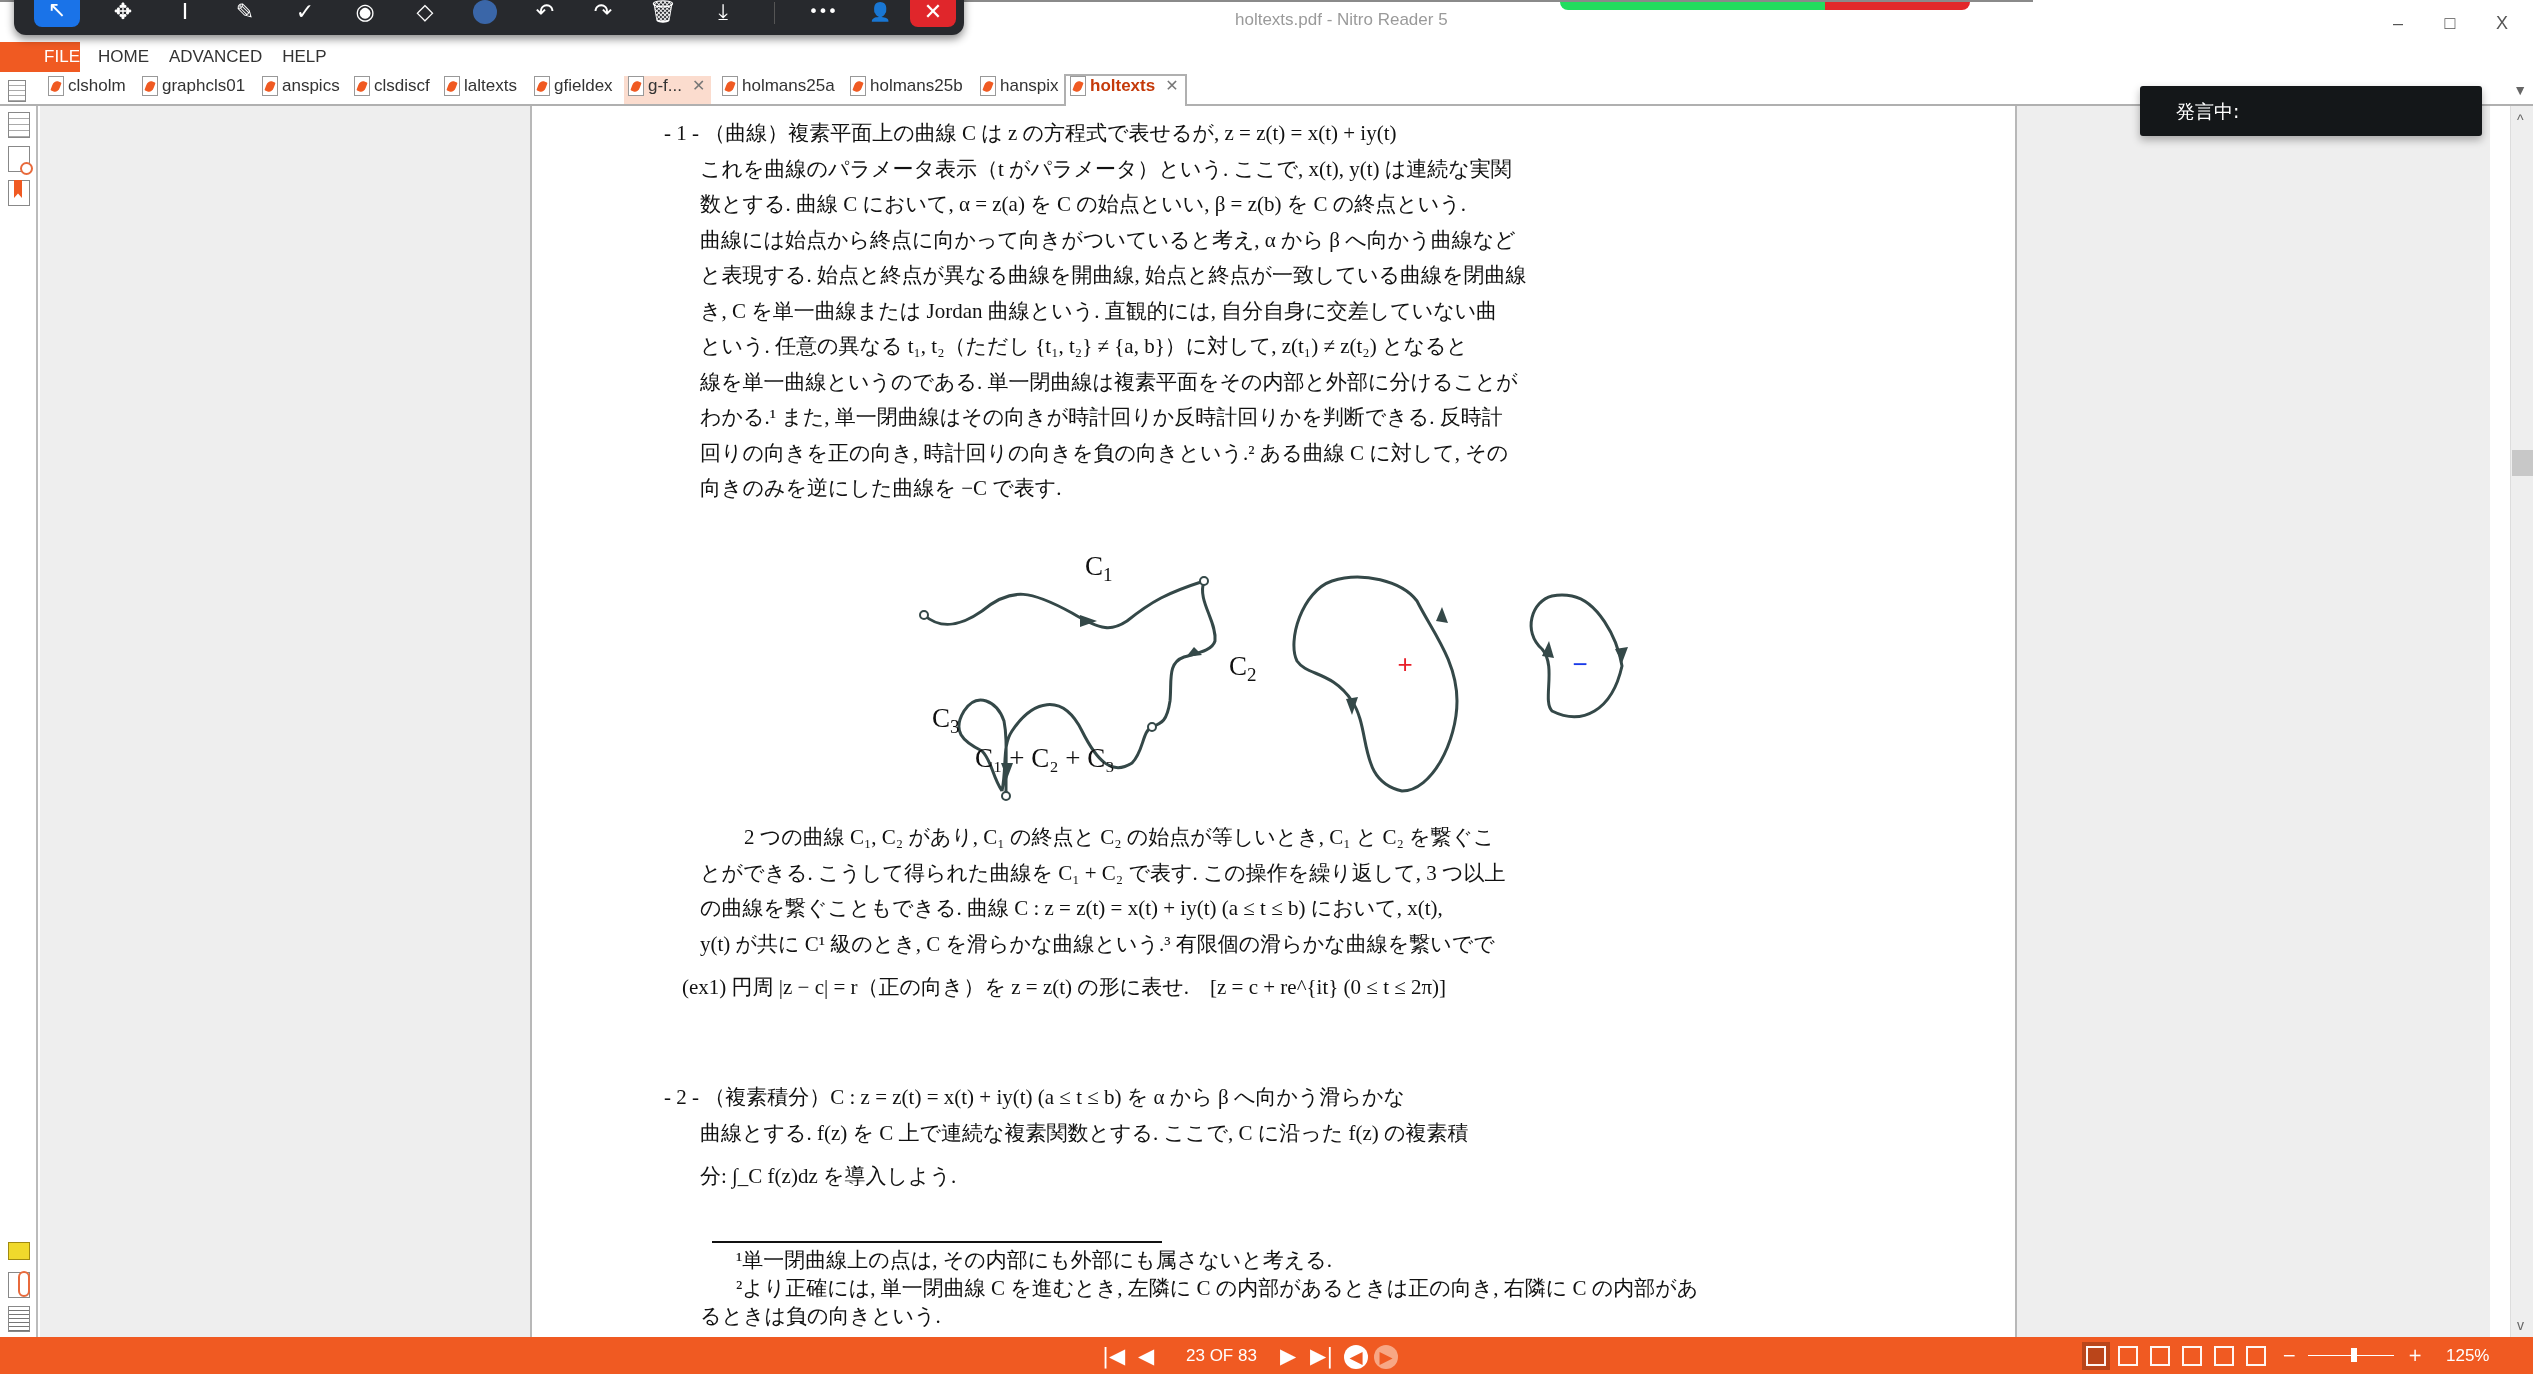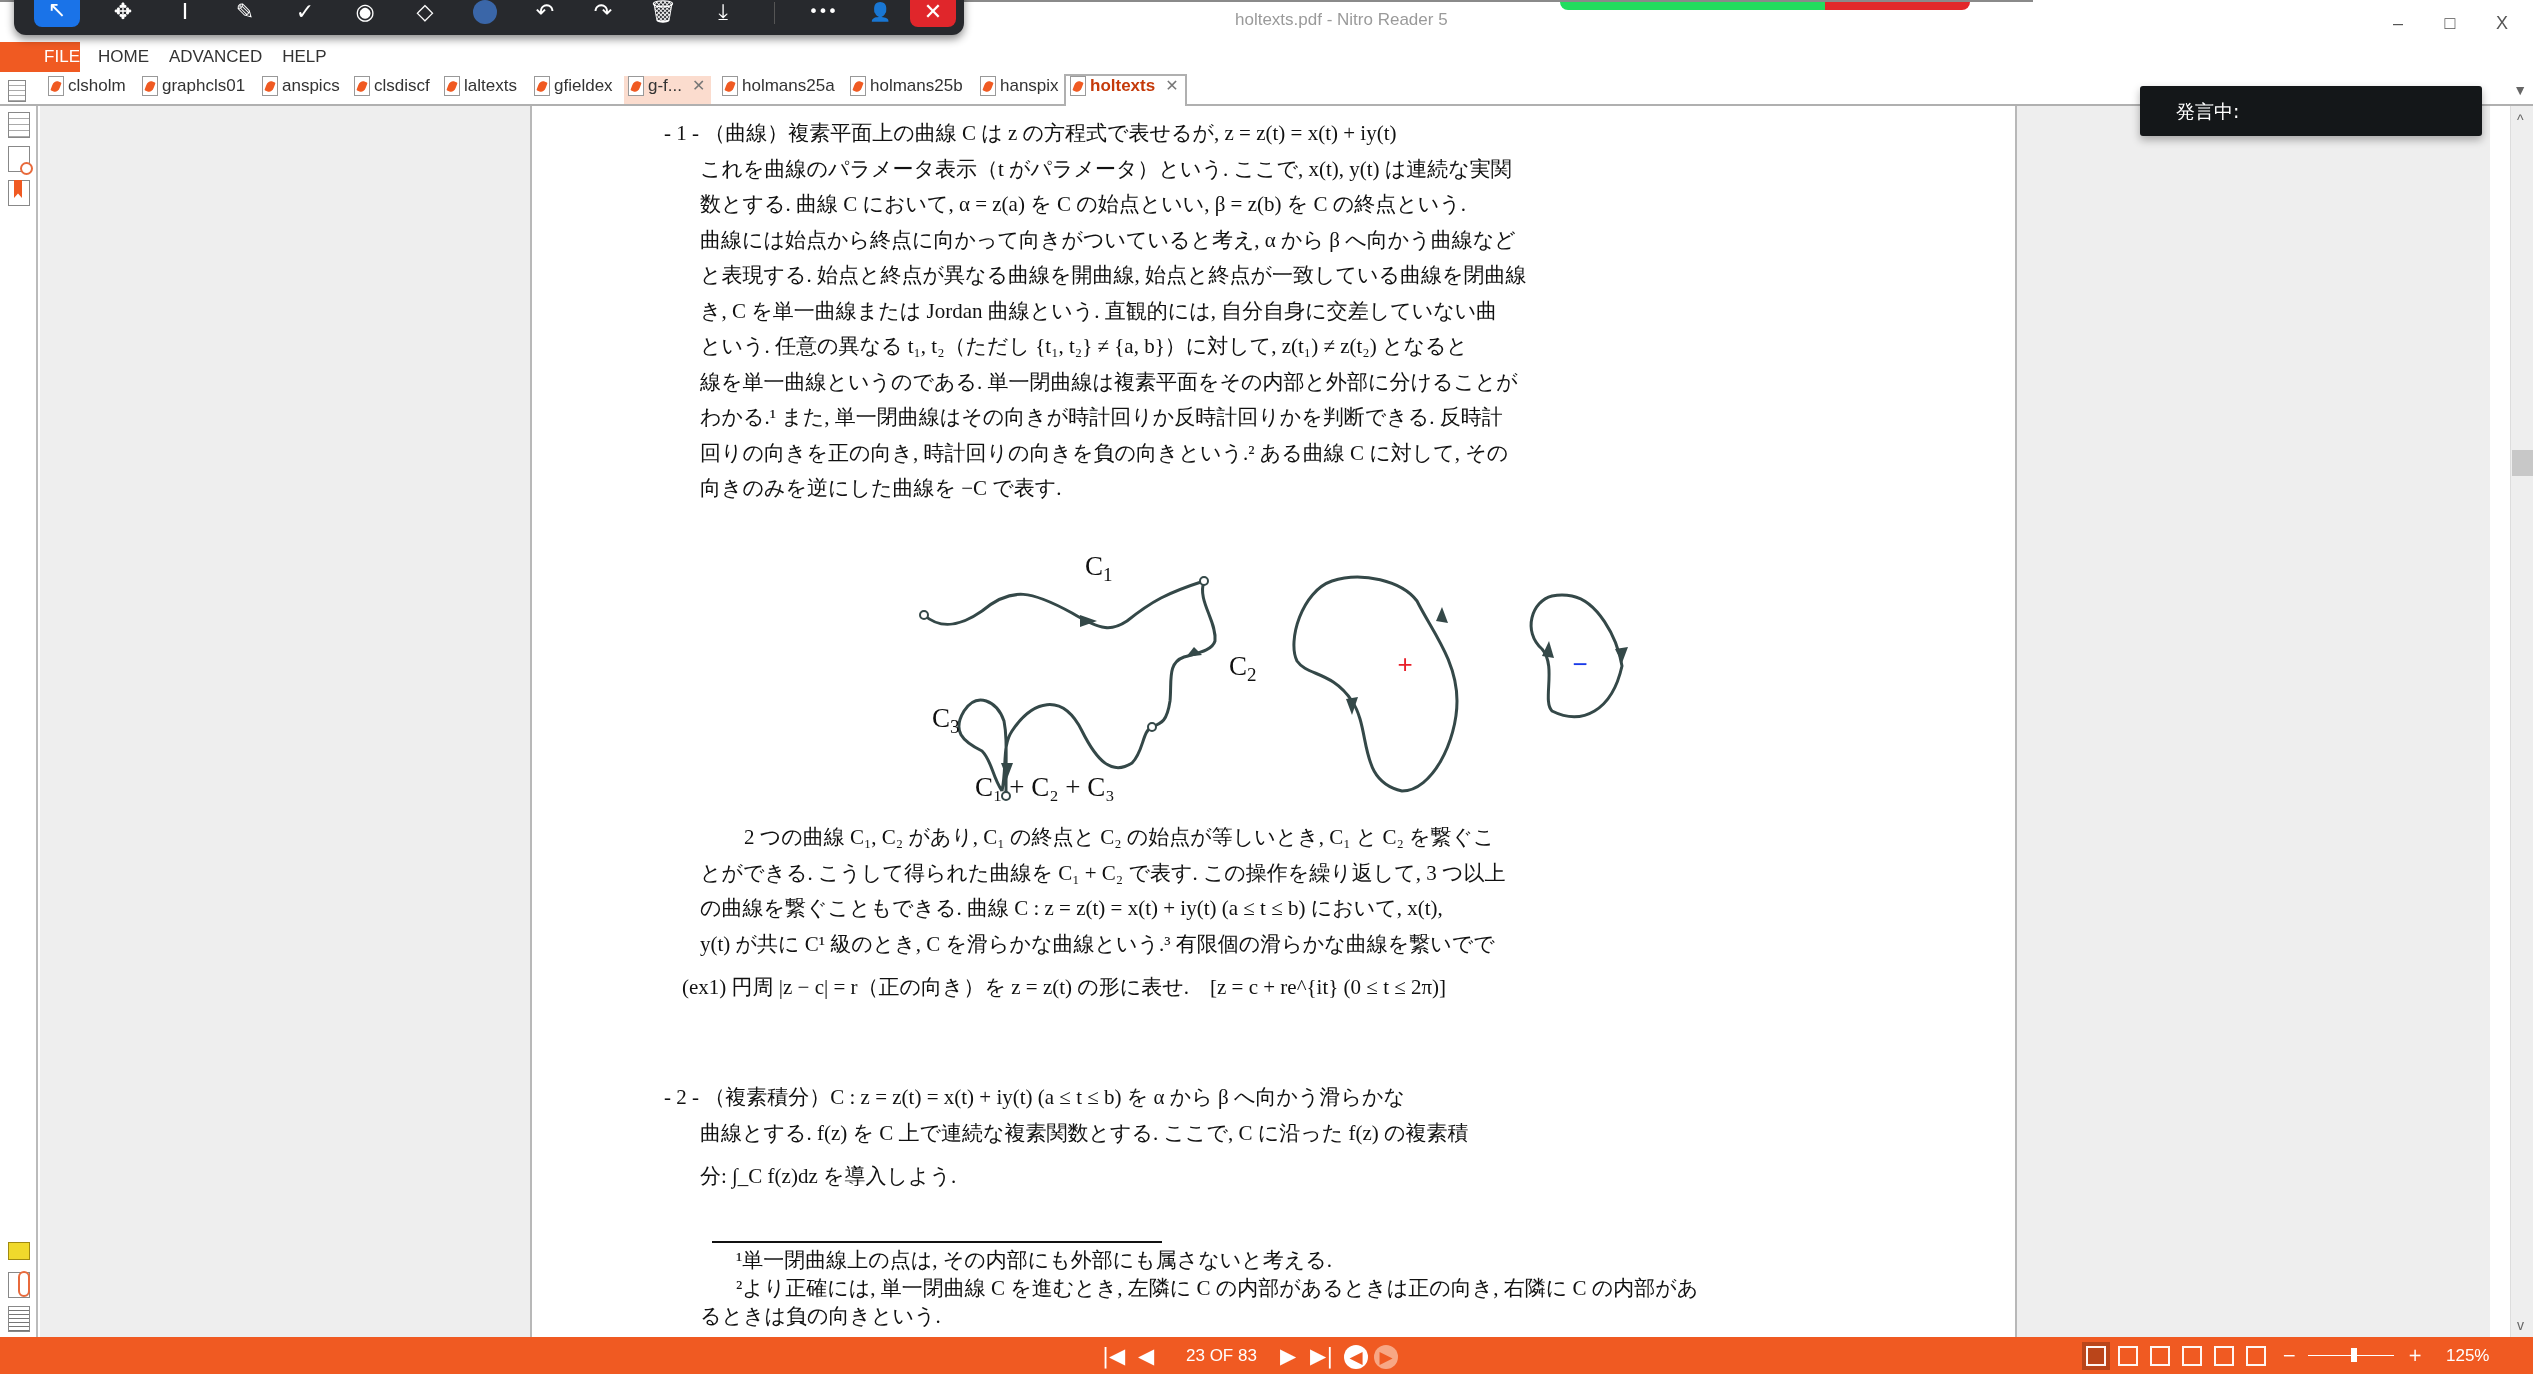--- a/index.html
+++ b/index.html
@@ -209,21 +209,21 @@
           <polygon points="524,70 530,56 536,72"></polygon>
           <polygon points="630,105 637,90 642,107"></polygon>
           <polygon points="703,98 710,112 716,96"></polygon>
         </g>
         <text x="493" y="122" font-size="26" fill="#e8202a" text-anchor="middle">+</text>
         <text x="668" y="122" font-size="26" fill="#1a3ae8" text-anchor="middle">−</text>
       </svg>
       <span class="fig-label" style="left:173px;top:0px"><span>C</span><sub>1</sub></span>
       <span class="fig-label" style="left:317px;top:100px"><span>C</span><sub>2</sub></span>
       <span class="fig-label" style="left:20px;top:152px"><span>C</span><sub>3</sub></span>
-      <span class="fig-label" style="left:63px;top:221px">C₁ + C₂ + C₃</span>
+      <span class="fig-label" style="left:63px;top:192px">C₁ + C₂ + C₃</span>
     </div>
 
     <div class="page-text" style="top:714px">
       <p class="p-indent" style="text-indent:44px">2 つの曲線 C₁, C₂ があり, C₁ の終点と C₂ の始点が等しいとき, C₁ と C₂ を繋ぐこ</p>
       <p class="p-indent">とができる. こうして得られた曲線を C₁ + C₂ で表す. この操作を繰り返して, 3 つ以上</p>
       <p class="p-indent">の曲線を繋ぐこともできる. 曲線 C : z = z(t) = x(t) + iy(t) (a ≤ t ≤ b) において, x(t),</p>
       <p class="p-indent">y(t) が共に C¹ 級のとき, C を滑らかな曲線という.³ 有限個の滑らかな曲線を繋いでで</p>
       <p style="margin-top:8px">(ex1) 円周 |z − c| = r（正の向き）を z = z(t) の形に表せ.　[z = c + re^{it} (0 ≤ t ≤ 2π)]</p>
     </div>
 

